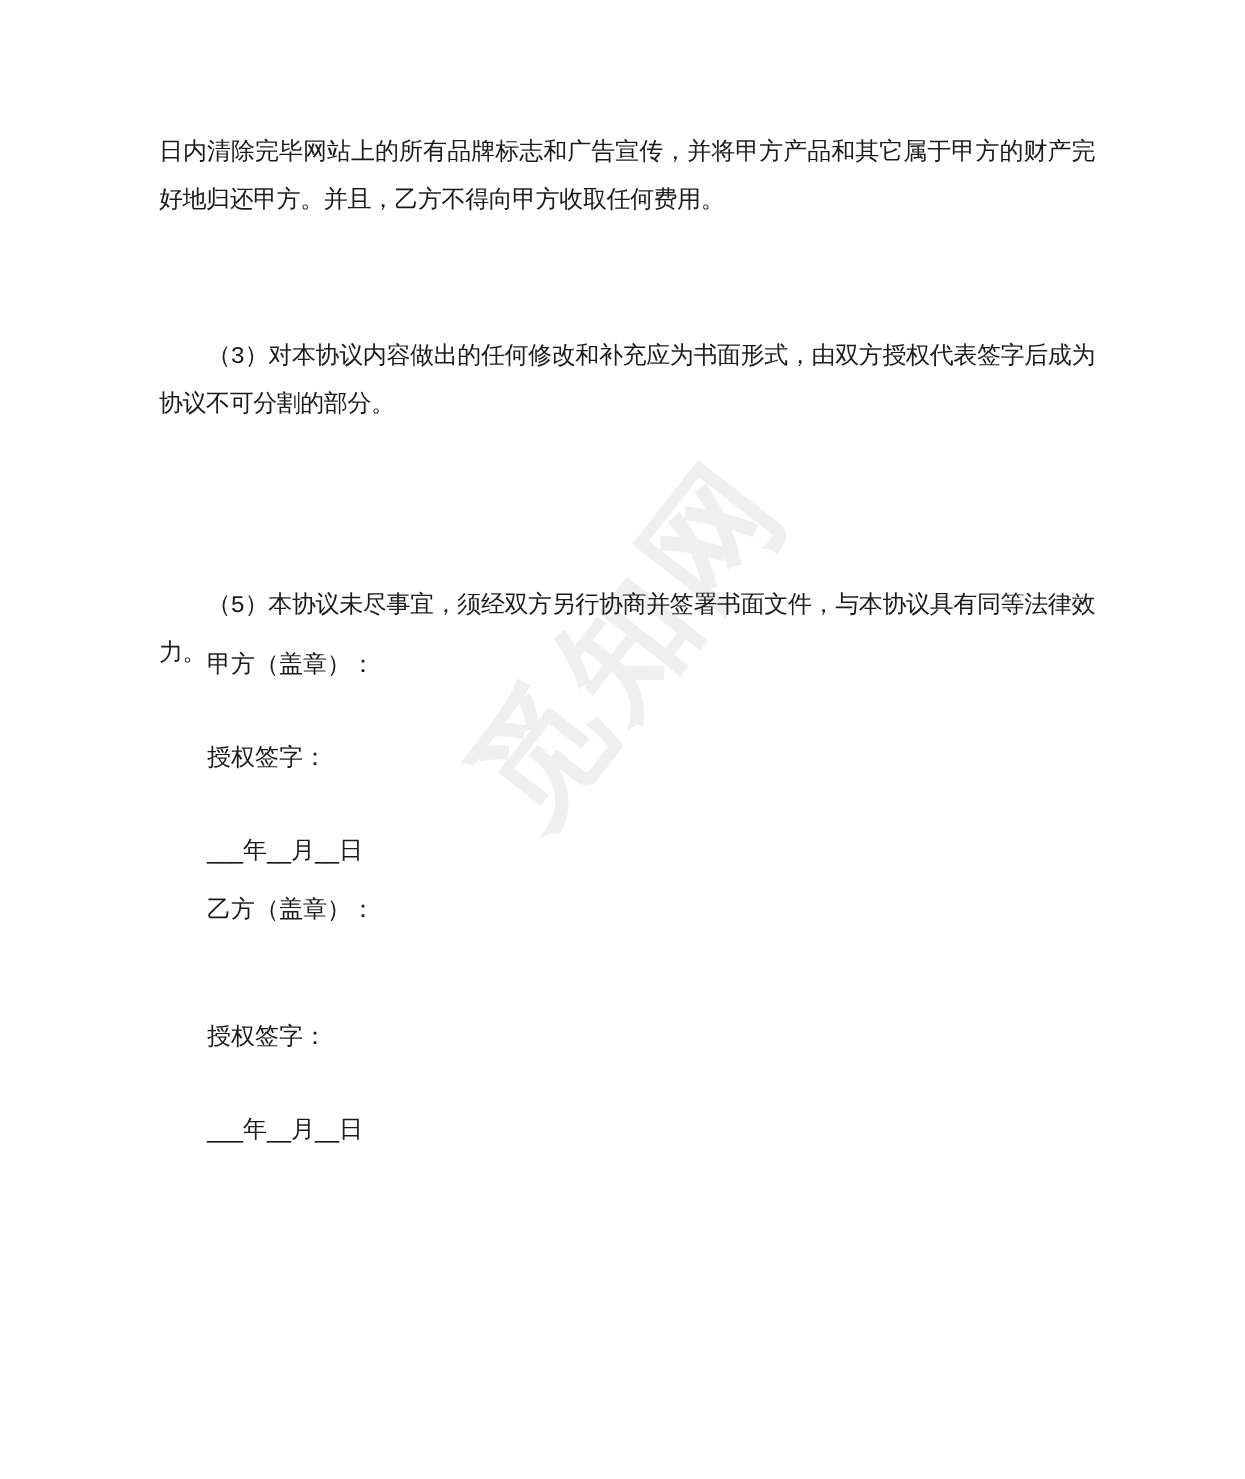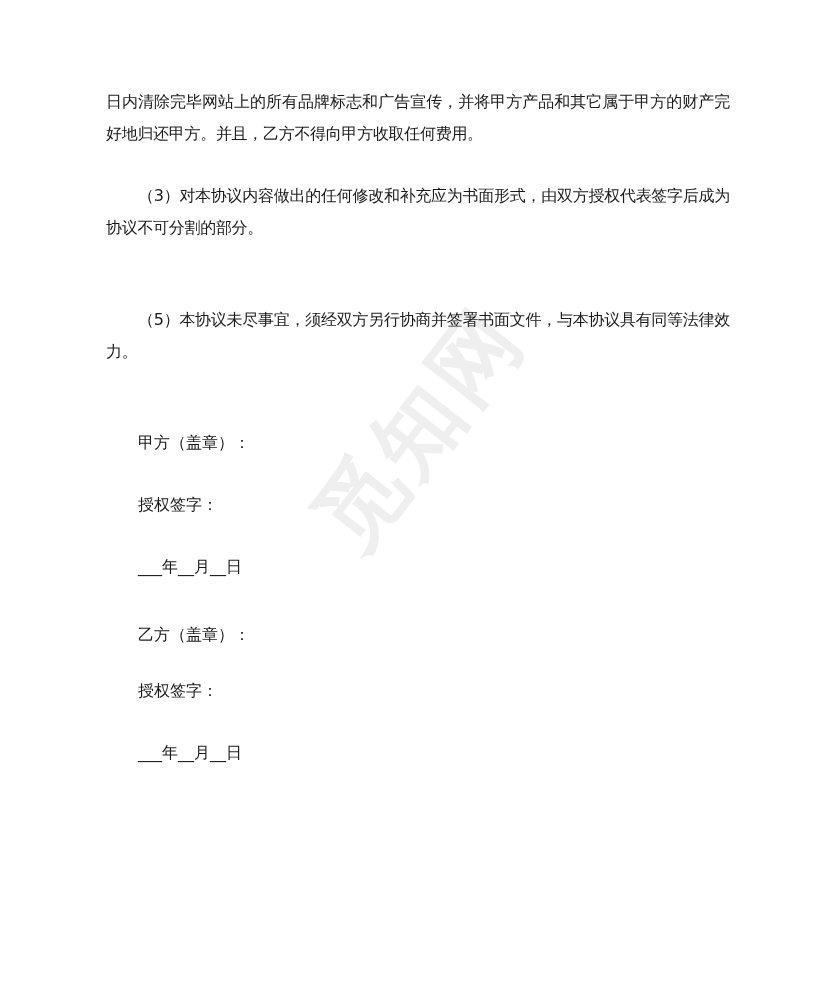--- a/index.html
+++ b/index.html
@@ -28,23 +28,25 @@
       top: 86px;
       width: 624px;
       font-size: 16px;
       line-height: 32px;
       z-index: 2;
     }
     .para {
       margin: 0;
       text-align: justify;
       letter-spacing: -0.3px;
+      font-family: Liberation Mono, monospace;
     }
     .para.indent {
       text-indent: 32px;
+      margin-top: 42px;
     }
     .gap { height: 30px; }
     .sig-block {
       position: absolute;
       left: 138px;
       width: 400px;
       font-size: 16px;
       line-height: 32px;
       z-index: 2;
     }
@@ -84,18 +86,18 @@
     <div class="gap"></div>
     <div class="gap"></div>
     <p class="para indent">（5）本协议未尽事宜，须经双方另行协商并签署书面文件，与本协议具有同等法律效力。</p>
   </div>
 
   <div class="sig-block" style="top:0;">
     <div class="sig-line" style="top:427px;text-align:center;">甲方（盖章）：</div>
     <div class="sig-line" style="top:489px;">授权签字：</div>
     <div class="sig-line" style="top:551px;">___年__月__日</div>
 
-    <div class="sig-line" style="top:619px;">乙方（盖章）：</div>
+    <div class="sig-line" style="top:590px;">乙方（盖章）：</div>
     <div class="sig-line" style="top:675px;">授权签字：</div>
     <div class="sig-line" style="top:737px;">___年__月__日</div>
   </div>
 
 </div>
 
 </body></html>

